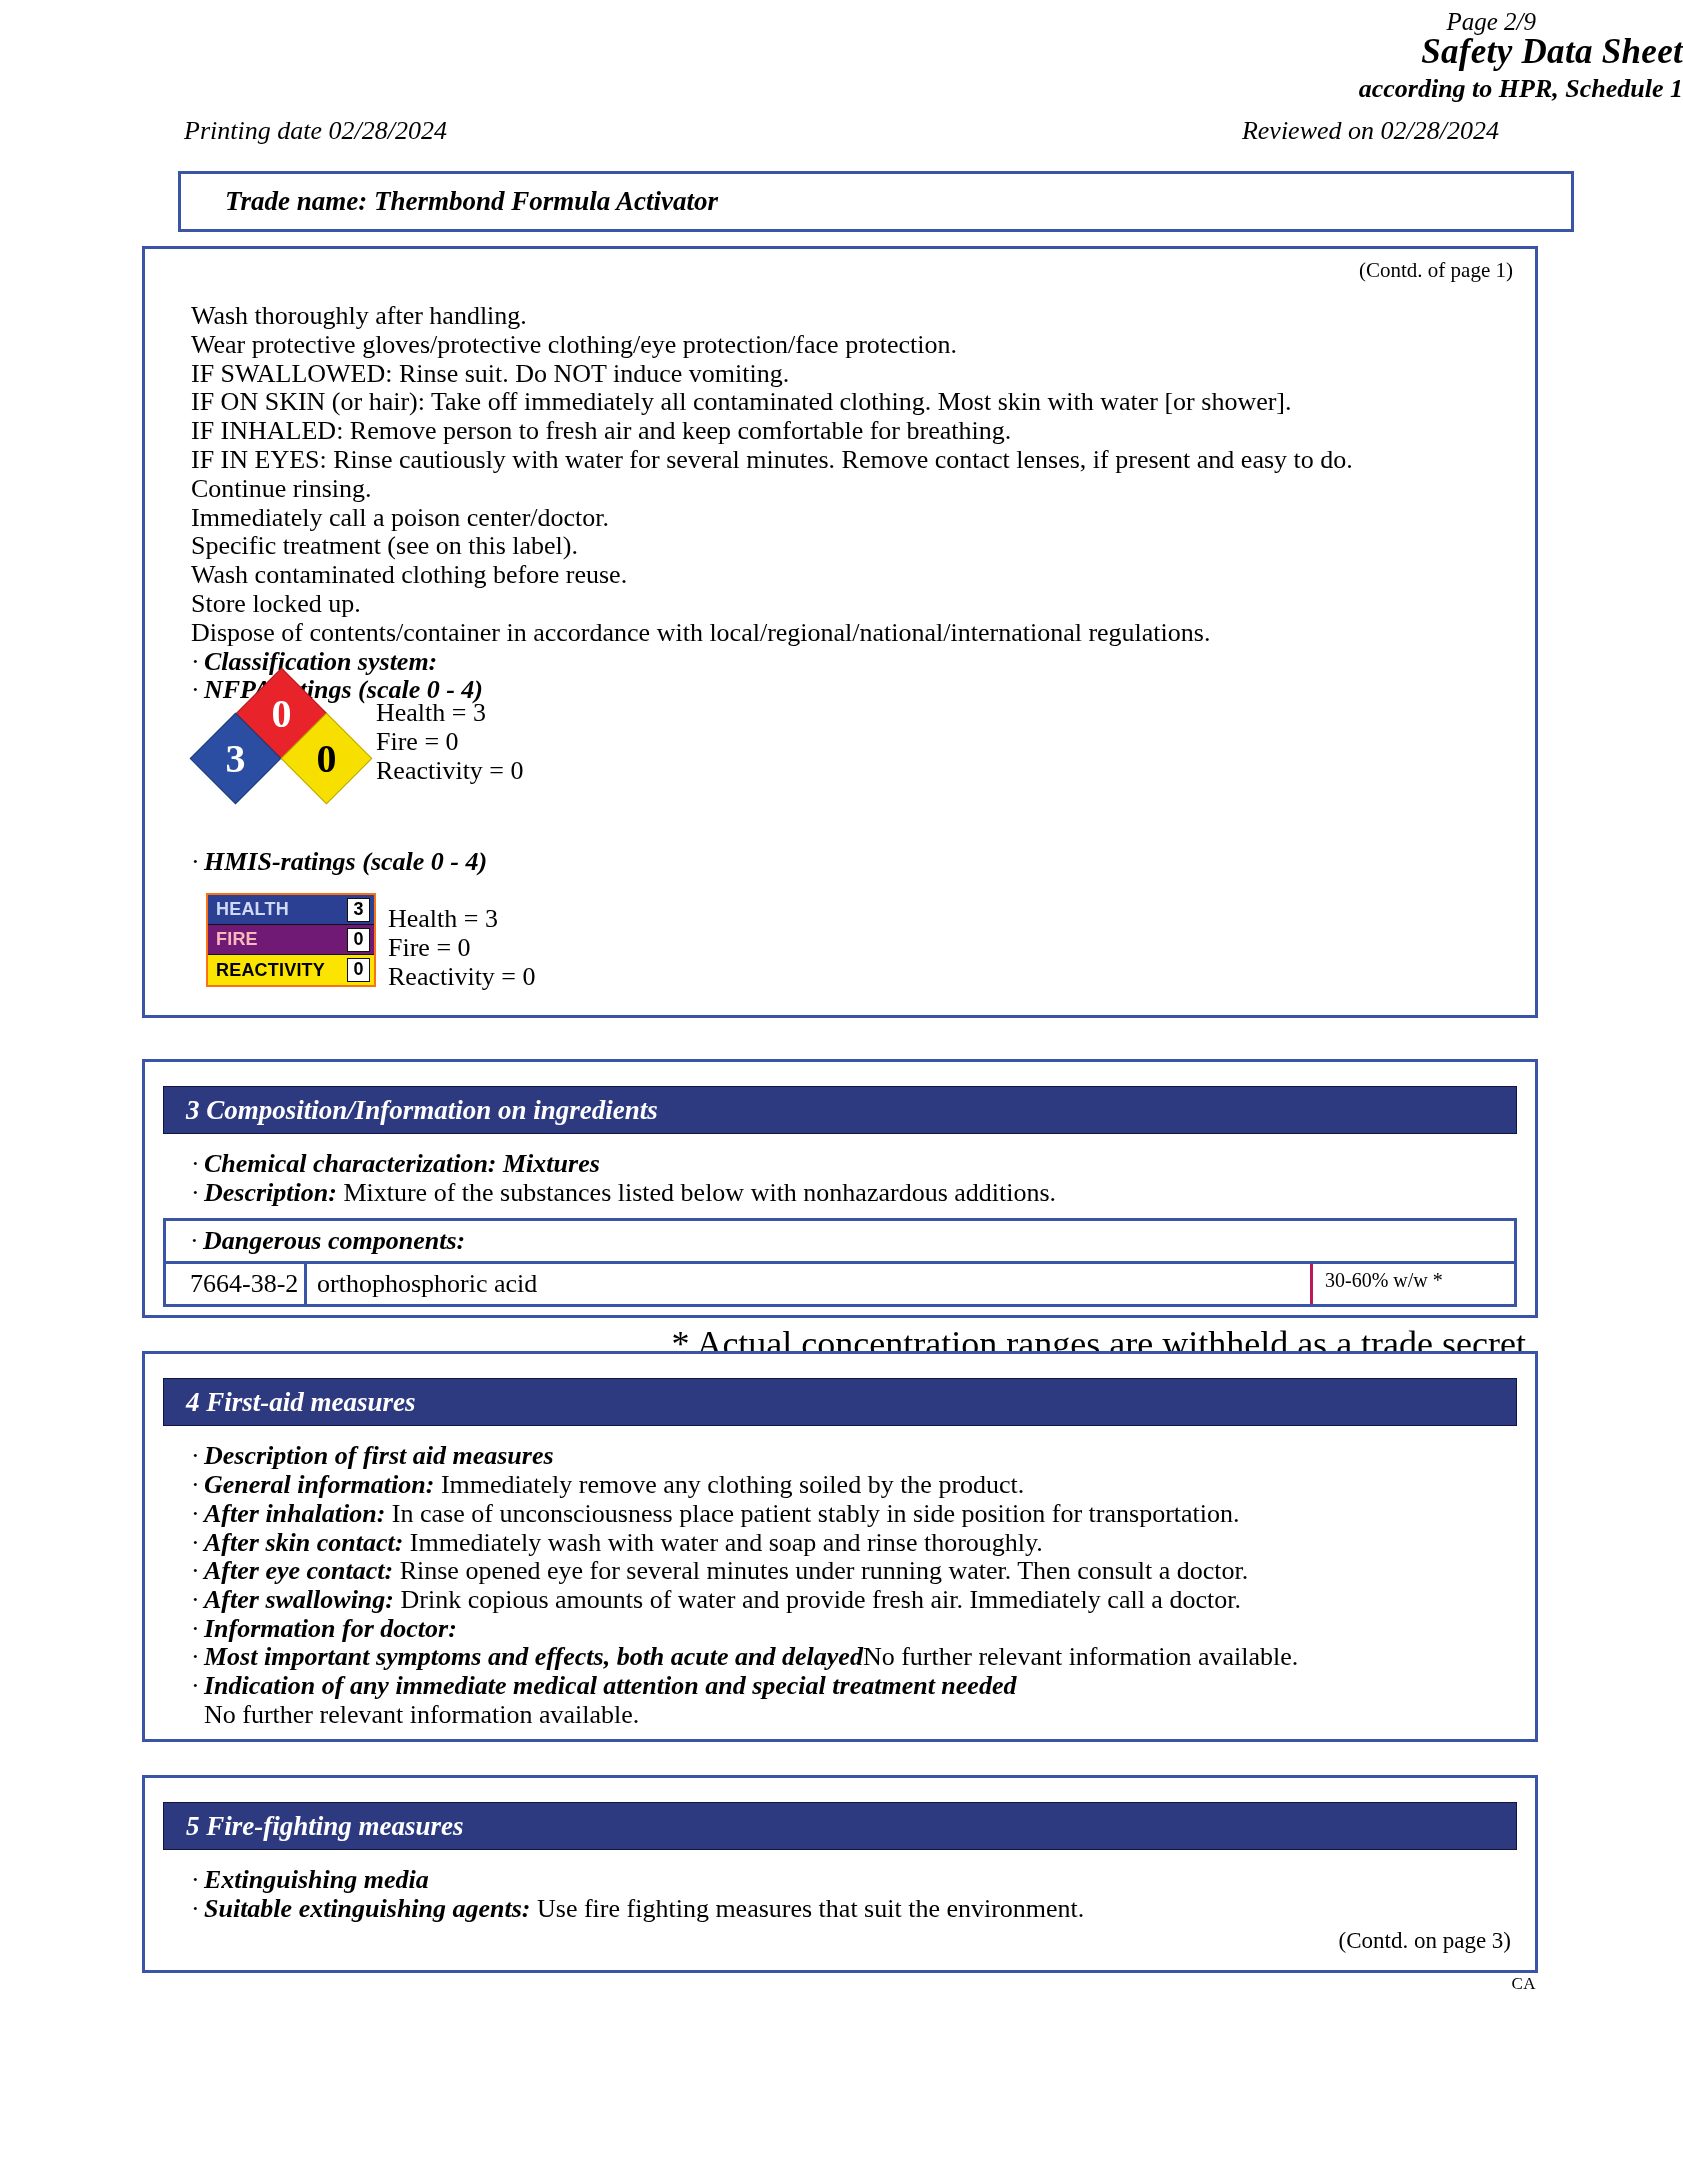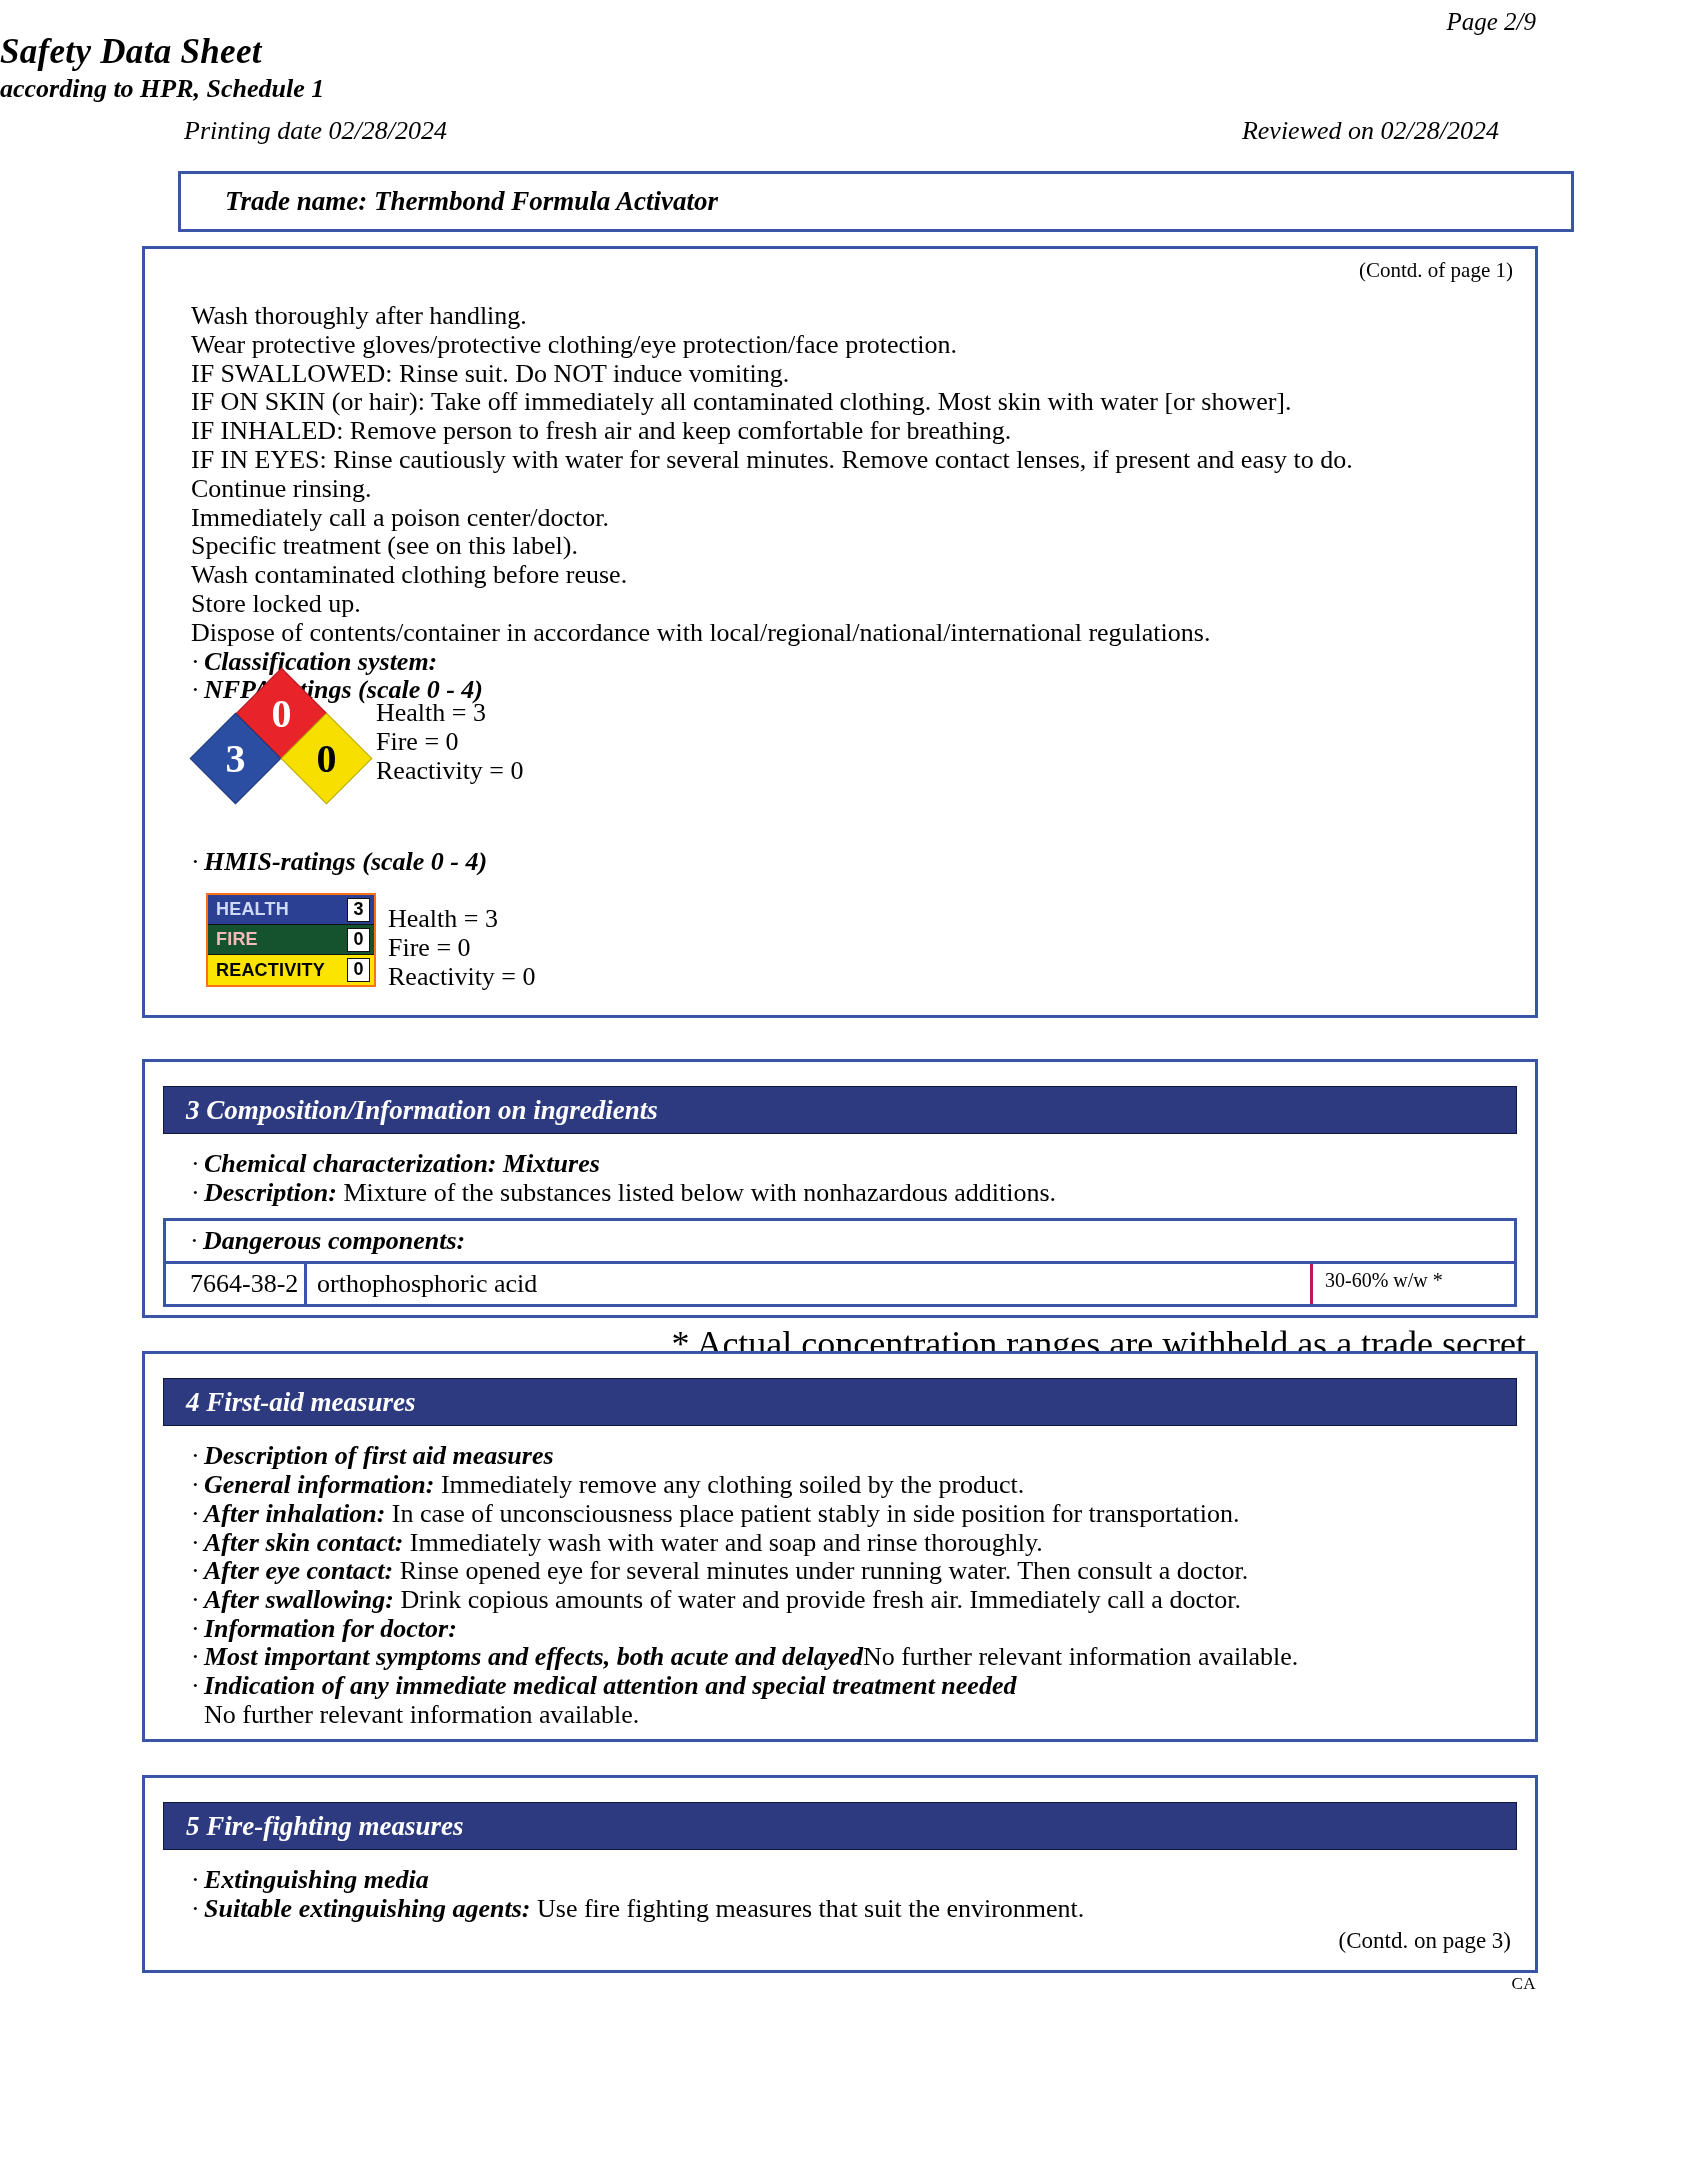--- a/index.html
+++ b/index.html
@@ -30,21 +30,21 @@
     right: 147px;
     font-style: italic;
     font-size: 25px;
     font-family: "Liberation Serif", serif;
   }
   .title-wrap {
     position: absolute;
     top: 32px;
     left: 0;
     width: 1683px;
-    text-align: left;
+    text-align: right;
   }
   .sds-title {
     font-size: 35px;
     font-weight: bold;
     font-style: italic;
     letter-spacing: 0.3px;
     line-height: 1.12;
   }
   .sds-subtitle {
     font-size: 26px;
@@ -206,21 +206,21 @@
     color: #000000;
     background: #ffffff;
     border: 1px solid #111111;
     width: 21px;
     height: 22px;
     line-height: 21px;
     text-align: center;
   }
   .hmis-health    { background: #2b3f93; }
   .hmis-health .lbl { color: #cfd8f5; }
-  .hmis-fire      { background: #14532d; }
+  .hmis-fire      { background: #701a75; }
   .hmis-fire .lbl   { color: #f7b9bb; }
   .hmis-react     { background: #fbe500; }
   .hmis-react .lbl  { color: #000000; }
   .hmis-labels {
     margin-left: 12px;
     font-size: 26px;
     line-height: 1.11;
     padding-top: 12px;
   }
 

